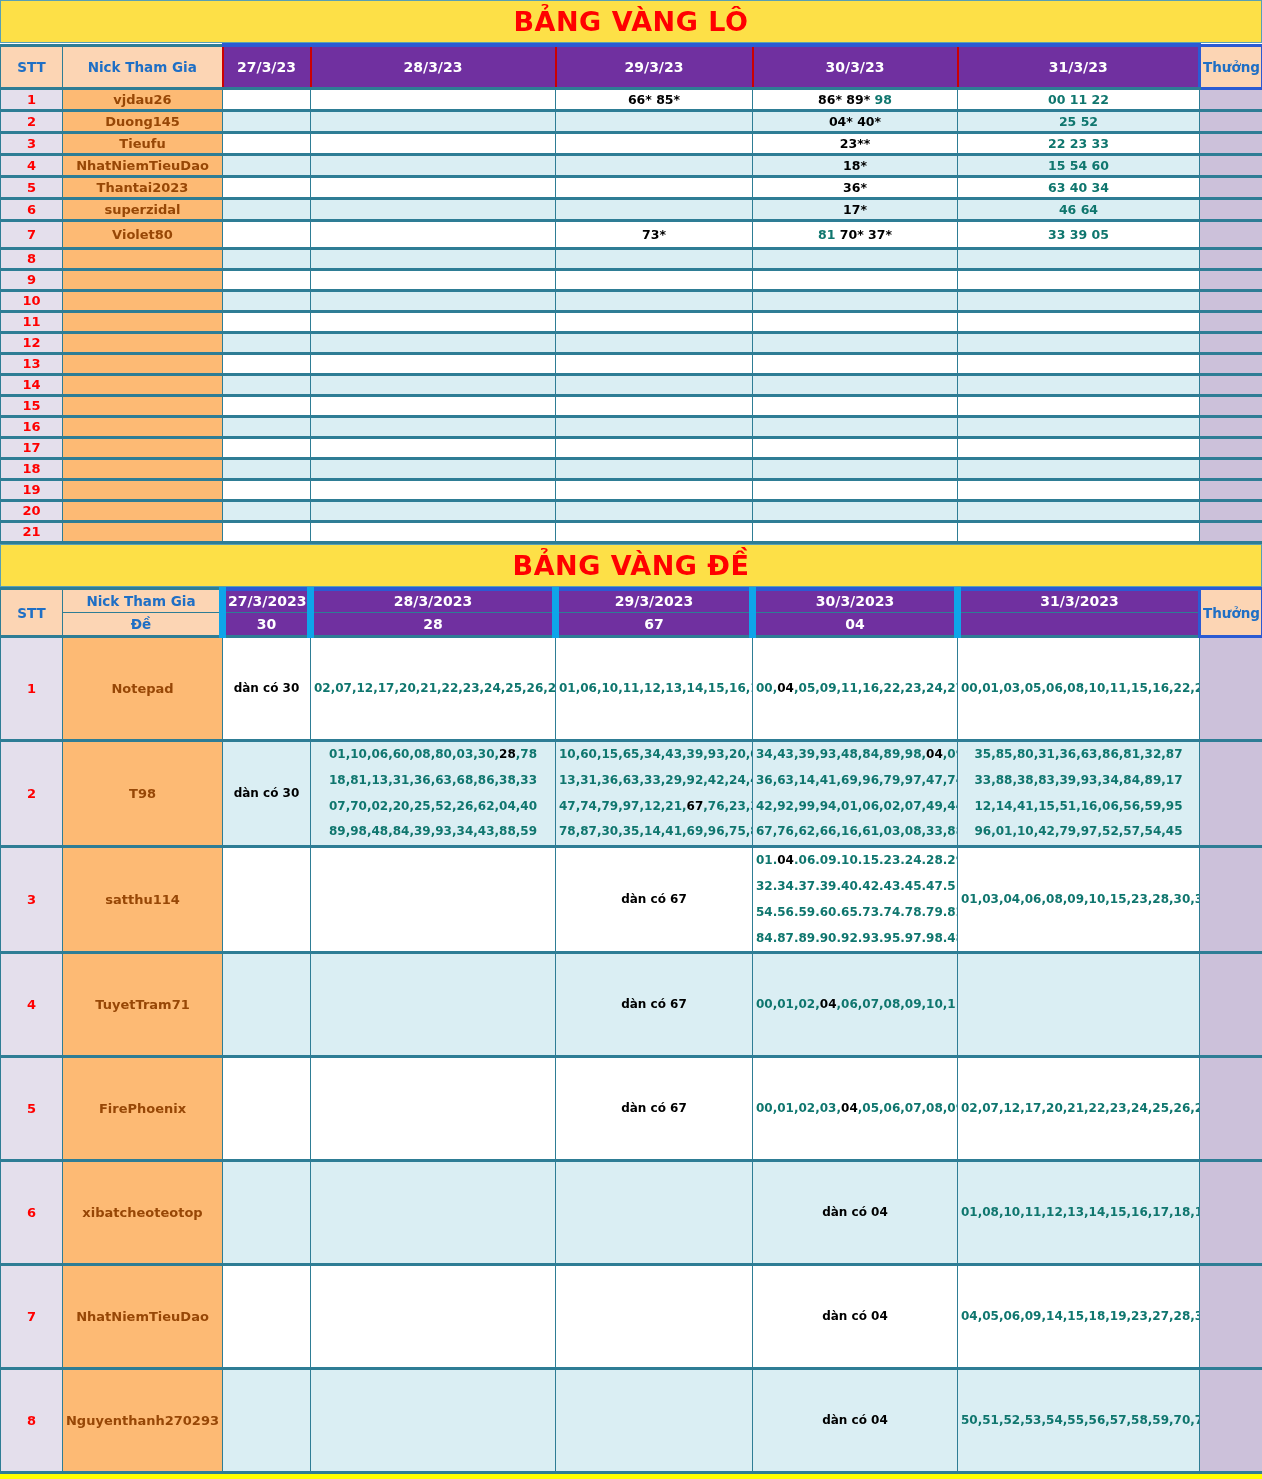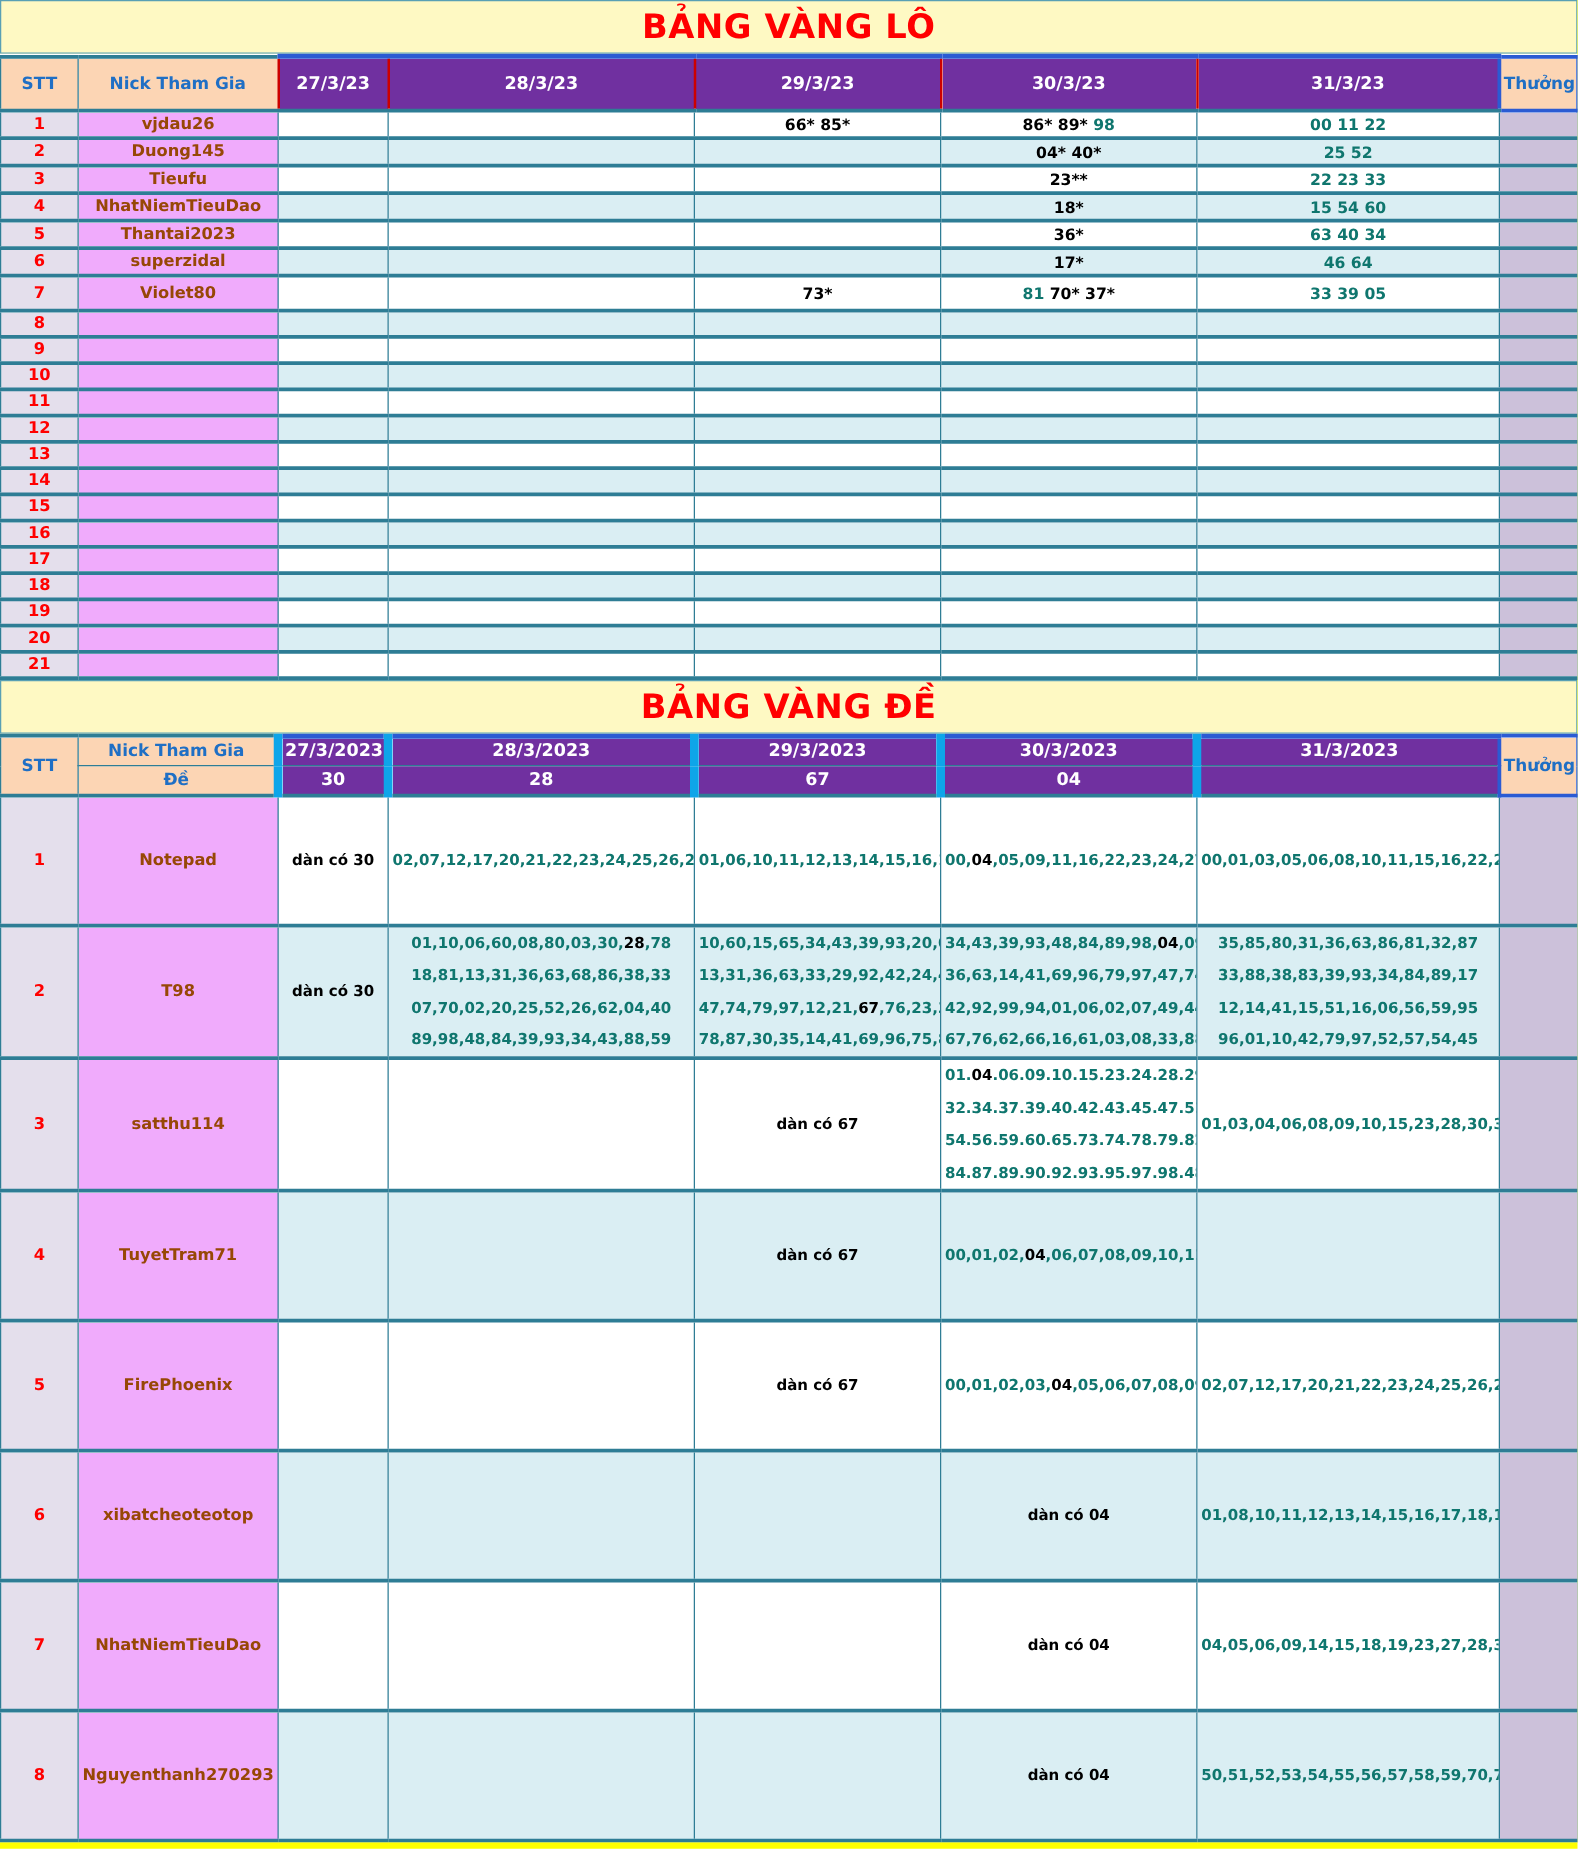--- a/index.html
+++ b/index.html
@@ -1,31 +1,31 @@
 <!DOCTYPE html>
 <html><head>
 <meta charset="utf-8">
 <style>
   html,body{margin:0;padding:0;background:#ffff00;}
   body{width:1262px;font-family:"DejaVu Sans","Liberation Sans",sans-serif;}
   .board{width:1262px;}
-  .board-title{background:#fef9c3;color:#ff0000;font-weight:bold;font-size:27px;
+  .board-title{background:#fde047;color:#ff0000;font-weight:bold;font-size:27px;
     text-align:center;height:41px;line-height:41px;border:1px solid #58a0b4;letter-spacing:.5px;}
   table{border-collapse:collapse;table-layout:fixed;width:1262px;background:#ffffff;}
   th,td{border-left:1px solid #2e7d95;border-right:1px solid #2e7d95;
     border-top:3px solid #2e7d95;border-bottom:3px solid #2e7d95;
     overflow:hidden;padding:0 2px;vertical-align:middle;}
   th{font-weight:bold;}
   .h-peach{background:#fcd5b4;color:#1f6fc5;font-size:13.5px;}
   .h-purple{background:#7030a0;color:#ffffff;font-size:14px;border-top:4px solid #2b5bd3;}
   .t1 .h-purple{border-left:2px solid #cc0000;border-right:2px solid #cc0000;margin-left:33px;}
   .t2 .h-purple{border-left:7px solid #0ea5e9;border-right:1px solid #1a1a2e;}
   .h-reward{background:#fcd5b4;color:#1f6fc5;font-size:13.5px;border:3px solid #2b5bd3;}
   td.stt{background:#e4dfec;color:#ff0000;font-weight:bold;text-align:center;font-size:13px;}
-  td.nick{background:#f0abfc;color:#974706;font-weight:bold;text-align:center;font-size:13px;}
+  td.nick{background:#fdba74;color:#974706;font-weight:bold;text-align:center;font-size:13px;}
   td.data{text-align:center;font-weight:bold;font-size:12.5px;background:#ffffff;}
   tr.alt td.data{background:#daeef3;}
   td.reward{background:#ccc1da;}
   .t2 td.data{font-size:12px;line-height:2.15;padding:0 3px;}
   span.red{color:#0f766e;}
   span.black{color:#000000;}
 </style>
 </head>
 <body>
 

